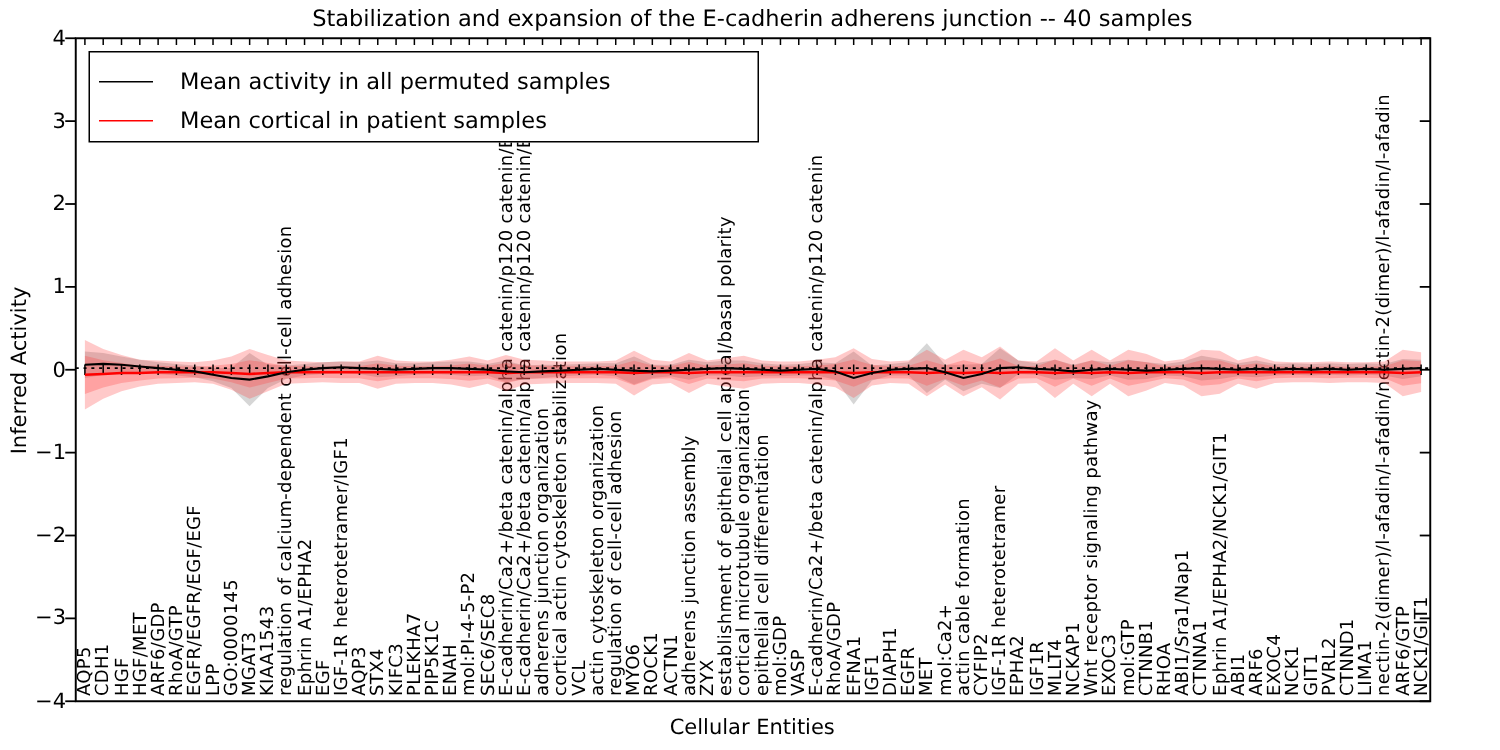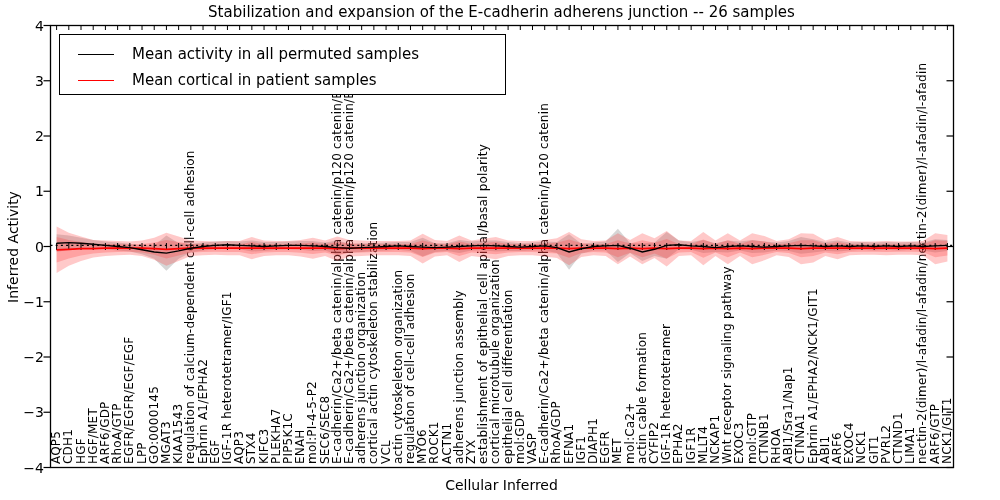--- a/index.html
+++ b/index.html
@@ -10,21 +10,21 @@
   .xticklabel{position:absolute;white-space:nowrap;font-size:12px;line-height:12px;
               letter-spacing:0.2px;transform-origin:0 100%;transform:rotate(-90deg);color:#000;}
   #plot-svg{position:absolute;left:0;top:0;pointer-events:none;}
   #title{position:absolute;left:50px;top:3px;width:903px;text-align:center;
          font-size:15px;color:#000;}
   #ylabel{position:absolute;left:-52px;top:239px;width:130px;text-align:center;
           font-size:14px;transform:rotate(-90deg);}
   #xaxis-title{position:absolute;left:50px;top:477px;width:903px;text-align:center;font-size:14px;}
   .yticklabel{position:absolute;width:36px;text-align:right;font-size:14px;line-height:14px;}
   #legend{position:absolute;left:59px;top:34px;width:447px;height:61px;background:#fff;
-          border:1.3px solid #000;box-sizing:border-box;padding:6px 0 0 18px;}
+          border:1.3px solid #000;box-sizing:border-box;padding:6px 0 0 6px;}
   .legend-row{display:flex;align-items:center;height:26px;}
   .legend-swatch{display:inline-block;width:36px;height:0;border-top-width:1.7px;
                  border-top-style:solid;margin-right:18px;}
   .legend-label{font-size:15px;}
 </style>
 </head>
 <body>
 
 <div id="figure">
   <div id="xlabel-layer">
@@ -271,23 +271,23 @@
       <line x1="946.5" y1="246.5" x2="953.5" y2="246.5" stroke="#000" stroke-width="1.2"></line>
       <line x1="43.5" y1="301.75" x2="50.5" y2="301.75" stroke="#000" stroke-width="1.2"></line>
       <line x1="946.5" y1="301.75" x2="953.5" y2="301.75" stroke="#000" stroke-width="1.2"></line>
       <line x1="43.5" y1="357" x2="50.5" y2="357" stroke="#000" stroke-width="1.2"></line>
       <line x1="946.5" y1="357" x2="953.5" y2="357" stroke="#000" stroke-width="1.2"></line>
       <line x1="43.5" y1="412.25" x2="50.5" y2="412.25" stroke="#000" stroke-width="1.2"></line>
       <line x1="946.5" y1="412.25" x2="953.5" y2="412.25" stroke="#000" stroke-width="1.2"></line>
       <line x1="43.5" y1="467.5" x2="50.5" y2="467.5" stroke="#000" stroke-width="1.2"></line>
       <line x1="946.5" y1="467.5" x2="953.5" y2="467.5" stroke="#000" stroke-width="1.2"></line>
     </svg>
-  <div id="title">Stabilization and expansion of the E-cadherin adherens junction -- 26 samples</div>
+  <div id="title">Stabilization and expansion of the E-cadherin adherens junction -- 40 samples</div>
   <div id="ylabel">Inferred Activity</div>
-  <div id="xaxis-title">Cellular Inferred</div>
+  <div id="xaxis-title">Cellular Entities</div>
   <div id="ytick-layer">
       <div class="yticklabel" style="left: 8px; top: 18.5px;">4</div>
       <div class="yticklabel" style="left: 8px; top: 73.75px;">3</div>
       <div class="yticklabel" style="left: 8px; top: 129px;">2</div>
       <div class="yticklabel" style="left: 8px; top: 184.25px;">1</div>
       <div class="yticklabel" style="left: 8px; top: 239.5px;">0</div>
       <div class="yticklabel" style="left: 8px; top: 294.75px;">−1</div>
       <div class="yticklabel" style="left: 8px; top: 350px;">−2</div>
       <div class="yticklabel" style="left: 8px; top: 405.25px;">−3</div>
       <div class="yticklabel" style="left: 8px; top: 460.5px;">−4</div>

